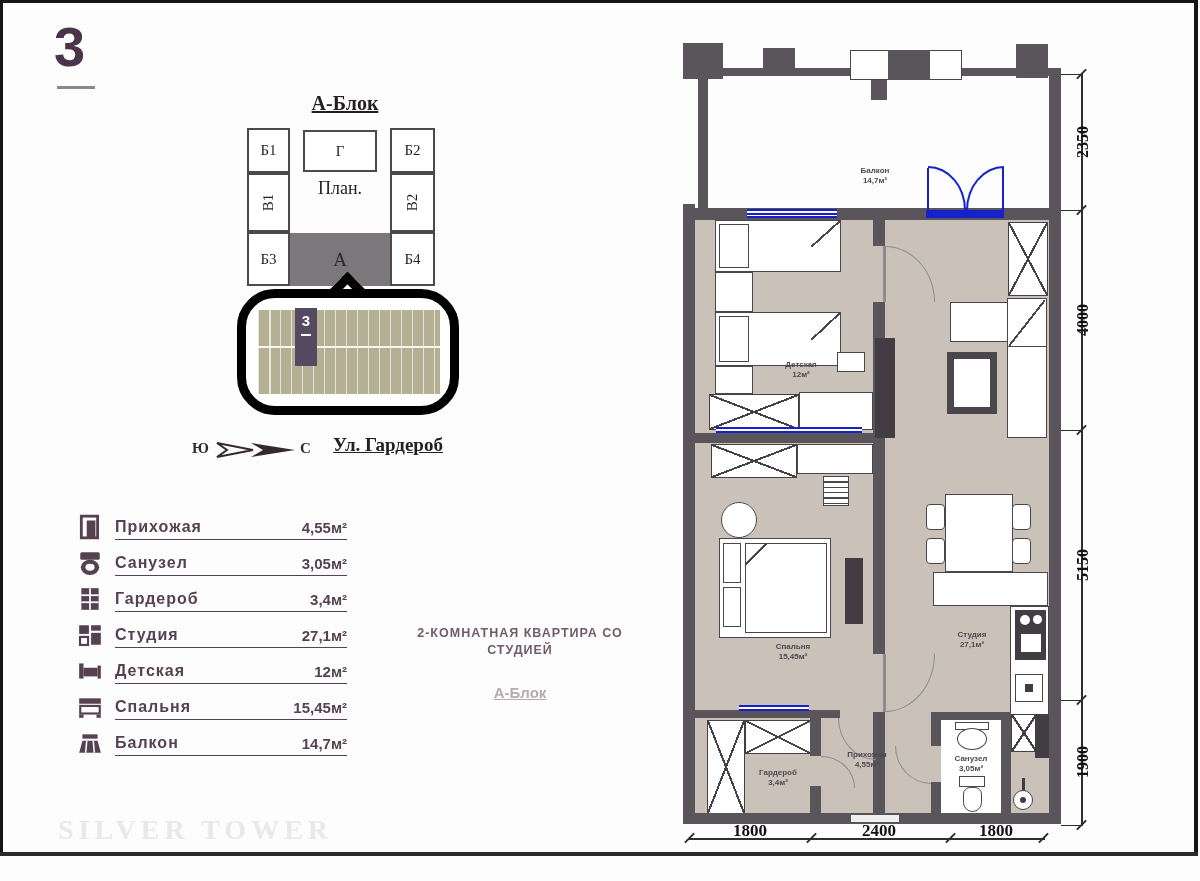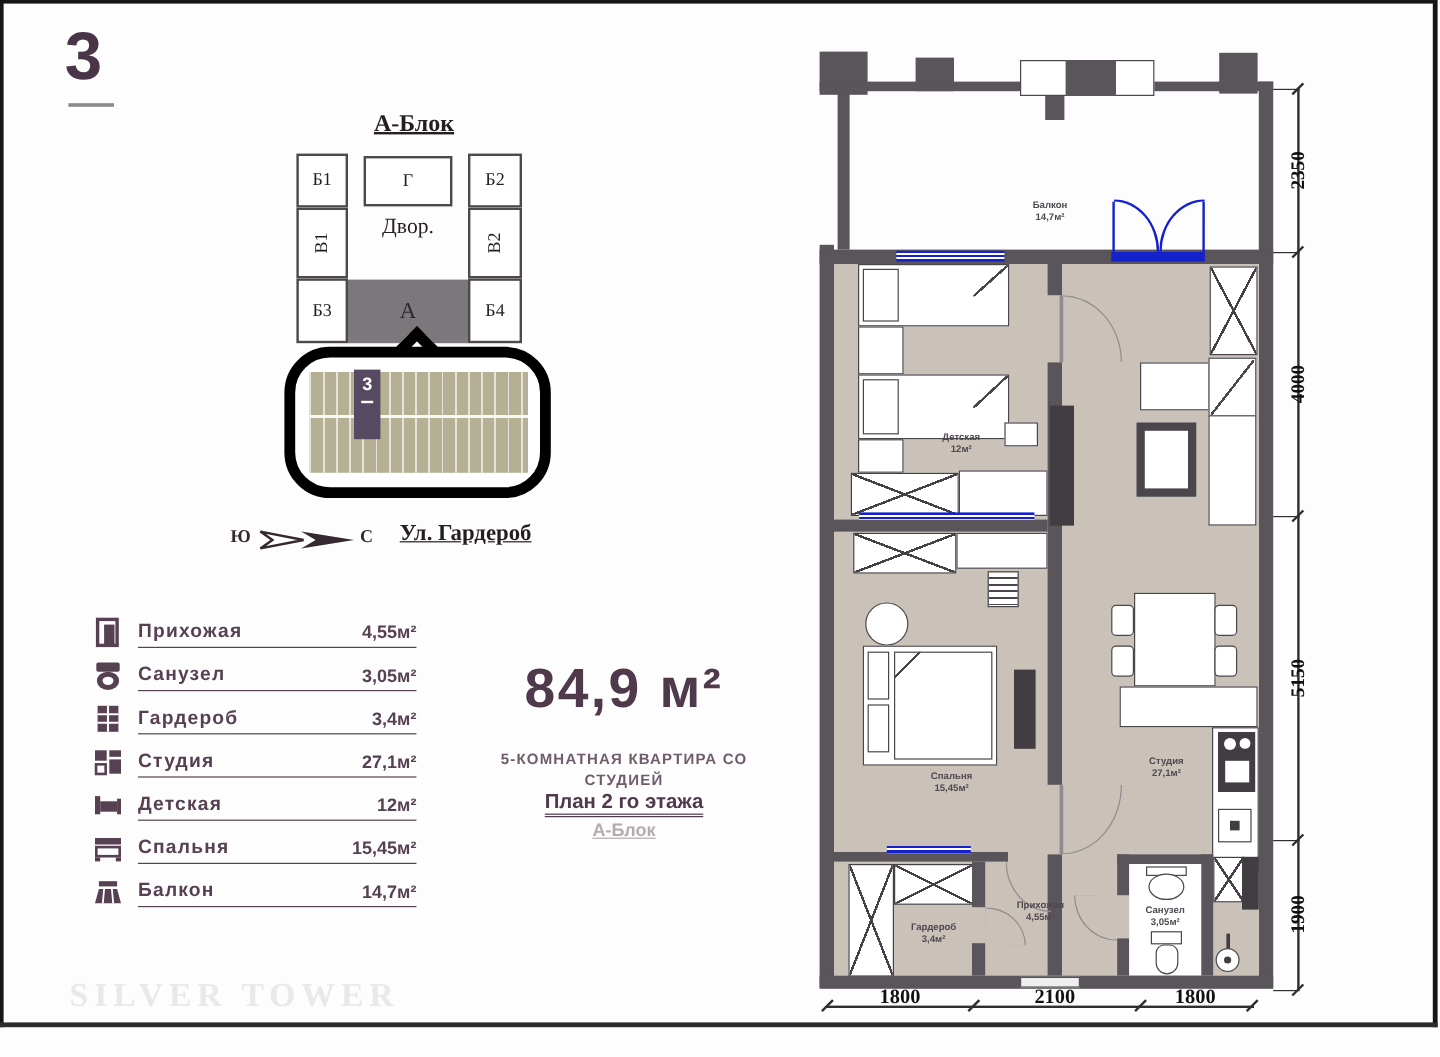--- a/index.html
+++ b/index.html
@@ -99,21 +99,21 @@
   <div class="sheet-no-line"></div>
 
   <div class="bd-title">А-Блок</div>
   <div class="bd">
     <div class="bd-cell" style="left:0;top:2px;width:43px;height:45px;">Б1</div>
     <div class="bd-cell bd-rot" style="left:0;top:47px;width:43px;height:59px;">
         <span>В1</span>
       </div>
     <div class="bd-cell" style="left:0;top:106px;width:43px;height:54px;">Б3</div>
     <div class="bd-cell" style="left:56px;top:4px;width:74px;height:42px;">Г</div>
-    <div class="bd-court">Двор.</div>
+    <div class="bd-court">План.</div>
     <div class="bd-cell bd-a" style="left:43px;top:107px;width:100px;height:53px;">А</div>
     <div class="bd-cell" style="left:143px;top:2px;width:45px;height:45px;">Б2</div>
     <div class="bd-cell bd-rot" style="left:143px;top:47px;width:45px;height:59px;">
         <span>В2</span>
       </div>
     <div class="bd-cell" style="left:143px;top:106px;width:45px;height:54px;">Б4</div>
   </div>
 
   <div class="loc-chevron"></div>
   <div class="locator"></div>
@@ -206,24 +206,22 @@
             <line x1="9" y1="10" x2="8" y2="21" stroke="#fff" stroke-width="1.4"></line>
             <line x1="15" y1="10" x2="16" y2="21" stroke="#fff" stroke-width="1.4"></line>
           </svg></span>
       <div class="rl-line">
           <span class="rl-label">Балкон</span>
           <span class="rl-value">14,7м²</span>
         </div>
     </div>
   </div>
 
-  <div class="sum-area">84,9 м²</div>
-  <div class="sum-sub" style="top:626px;">5-КОМНАТНАЯ КВАРТИРА СО</div>
+  <div class="sum-sub" style="top:626px;">2-КОМНАТНАЯ КВАРТИРА СО</div>
   <div class="sum-sub" style="top:643px;">СТУДИЕЙ</div>
-  <div class="sum-plan"><span>План 2 го этажа</span></div>
   <div class="sum-block"><span>А-Блок</span></div>
 
   <div class="watermark">SILVER TOWER</div>
 
   <div class="plan">
 
     <div class="w" style="left:0;top:5px;width:40px;height:36px;"></div>
     <div class="w" style="left:80px;top:10px;width:32px;height:28px;"></div>
     <div class="w" style="left:0;top:30px;width:378px;height:8px;"></div>
     <div class="f" style="left:167px;top:12px;width:112px;height:30px;"></div>
@@ -373,17 +371,17 @@
     <div class="dim-v" style="left:370px;top:273px;">4000</div>
     <div class="dim-v" style="left:370px;top:518px;">5150</div>
     <div class="dim-v" style="left:370px;top:715px;">1900</div>
 
     <div class="dl" style="left:6px;top:800px;width:356px;height:2px;"></div>
     <div class="tick" style="left:0px;top:799px;"></div>
     <div class="tick" style="left:122px;top:799px;"></div>
     <div class="tick" style="left:261px;top:799px;"></div>
     <div class="tick" style="left:354px;top:799px;"></div>
     <div class="dim-h" style="left:27px;top:783px;">1800</div>
-    <div class="dim-h" style="left:156px;top:783px;">2100</div>
+    <div class="dim-h" style="left:156px;top:783px;">2400</div>
     <div class="dim-h" style="left:273px;top:783px;">1800</div>
   </div>
 
 </div>
 
 </body></html>

